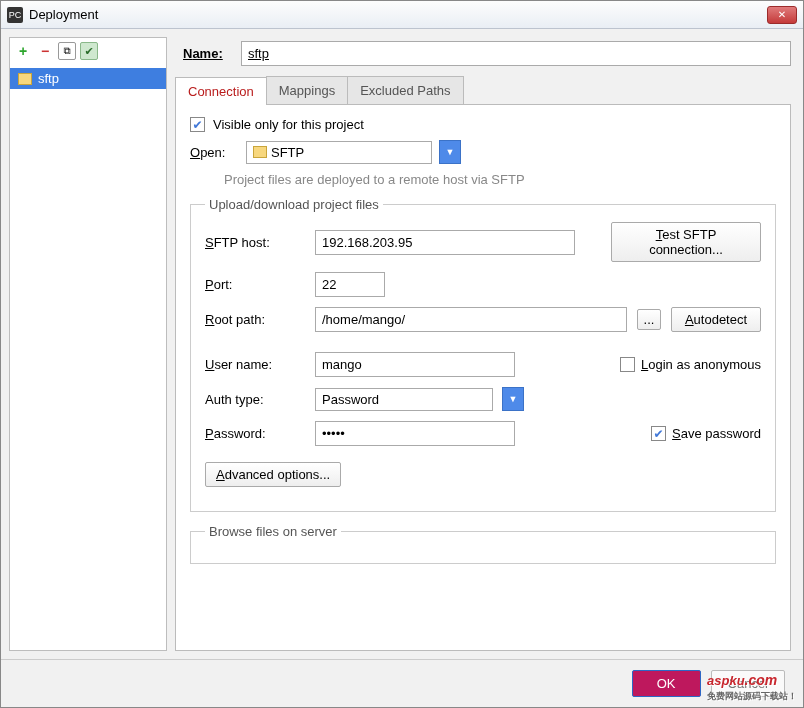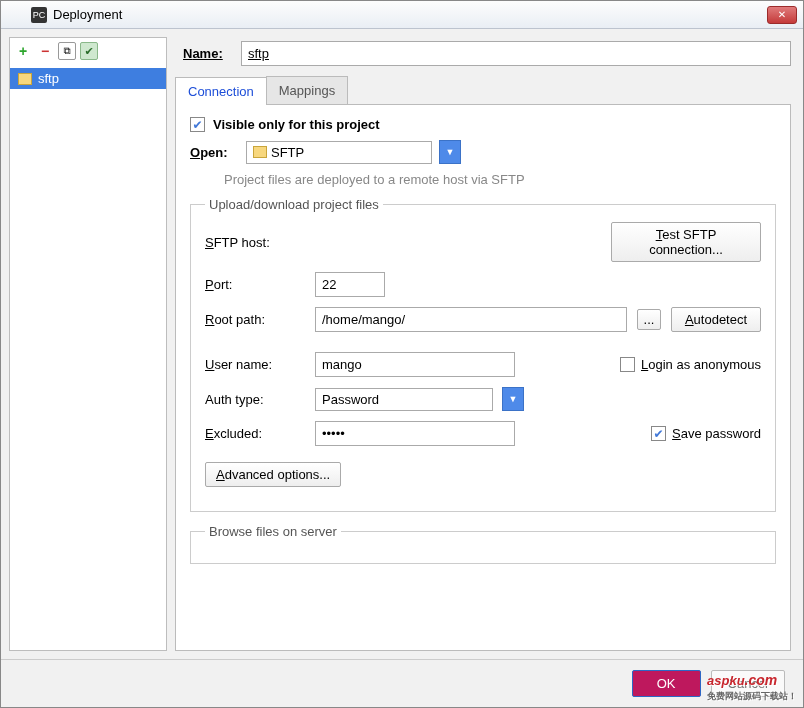--- a/index.html
+++ b/index.html
@@ -1,43 +1,43 @@
 <!DOCTYPE html>
 <html><head>
 <meta charset="utf-8">
 <style>
 * { box-sizing: border-box; font-family: "Segoe UI", Tahoma, sans-serif; font-size: 13px; }
 body { margin: 0; background: #fff; }
 .window { width: 804px; height: 708px; border: 1px solid #888; position: relative; display: flex; flex-direction: column; background: #f1f1f1; }
 .titlebar { background: linear-gradient(#fdfdfd,#e9eef4); height: 28px; display: flex; align-items: center; padding: 0 6px; border-bottom: 1px solid #bcc3ce; }
-.titlebar .icon { width: 16px; height: 16px; background: #333; color:#fff; font-size:9px; display:flex; align-items:center; justify-content:center; border-radius:2px; margin-right:6px;margin-left:24px; }
+.titlebar .icon { width: 16px; height: 16px; background: #333; color:#fff; font-size:9px; display:flex; align-items:center; justify-content:center; border-radius:2px; margin-right:6px; }
 .titlebar .closebtn { margin-left: auto; width: 30px; height: 18px; background: linear-gradient(#e07b7b,#c43a3a); border:1px solid #9b2b2b; border-radius:3px; color:#fff; display:flex; align-items:center; justify-content:center; font-size:10px; }
 .body { flex:1; display:flex; padding:8px; gap:8px; }
 .sidebar { width:158px; border:1px solid #bdbdbd; background:#fff; display:flex; flex-direction:column; }
 .toolbar { display:flex; gap:4px; padding:4px; align-items:center; }
 .toolbar .tbtn { width:18px; height:18px; display:flex; align-items:center; justify-content:center; font-size:14px; cursor:pointer; border-radius:2px; }
 .toolbar .plus { color:#2da52d; font-weight:bold; }
 .toolbar .minus { color:#c33; font-weight:bold; }
 .toolbar .copy { border:1px solid #999; background:#fff; font-size:10px; }
 .toolbar .check { background:#cfe8cf; border:1px solid #8ab88a; color:#2b6e2b; font-size:11px; }
 .tree { flex:1; padding:4px 0; }
 .tree-item { padding:3px 8px; display:flex; align-items:center; gap:6px; color:#fff; background:#3e7ee0; }
 .tree-icon { width:14px; height:12px; background:#f7d77e; border:1px solid #c9a53b; font-size:7px; display:flex; align-items:center; justify-content:center; color:#6b4; }
 .main { flex:1; display:flex; flex-direction:column; padding-right:4px; }
 .name-row { display:flex; align-items:center; gap:8px; margin:4px 0 10px 8px;text-decoration:underline; }
 .name-row label { width:50px; font-weight:bold; }
 .name-row input { flex:1; padding:4px 6px; border:1px solid #aaa; }
 .tabs { display:flex; border-bottom:1px solid #bbb; margin-left:0; }
 .tab { padding:6px 12px; border:1px solid #bbb; border-bottom:none; background:#e6e6e6; cursor:pointer; margin-right:-1px; color:#555; }
-.tab.active { background:#fff; color:#1d4ed8; font-weight:normal; position:relative; top:1px; }
+.tab.active { background:#fff; color:#b91c1c; font-weight:normal; position:relative; top:1px; }
 .tab-content { background:#fff; border:1px solid #bbb; border-top:none; flex:1; padding:12px 14px; overflow:auto; }
 .row { display:flex; align-items:center; gap:8px; margin-bottom:8px; }
 .chk { width:15px; height:15px; border:1px solid #888; background:#fff; display:flex; align-items:center; justify-content:center; color:#4178d8; font-size:12px; }
 .chk.checked::before { content:"✔"; }
-.bold { font-weight:bold; }
+.bold { font-weight:normal; }
 .type-row select, .combo { width:210px; padding:3px 6px; border:1px solid #aaa; background:#fff; }
 .combo { display:flex; align-items:center; justify-content:space-between; }
 .combo-btn { width:22px; height:24px; background:#4e8ae9; color:#fff; display:flex; align-items:center; justify-content:center; margin-left:-1px; border:1px solid #3b72c7; font-size:9px; }
 .hint { color:#888; margin:2px 0 10px 34px; }
 fieldset { border:1px solid #ccc; padding:10px 14px 14px; margin:4px 0 12px; }
 fieldset legend { color:#555; padding:0 4px; }
 .frow { display:flex; align-items:center; gap:10px; margin-bottom:10px; }
 .flabel { width:100px; }
 .finput { border:1px solid #aaa; padding:4px 6px; background:#fff; }
 .btn { border:1px solid #aaa; background:linear-gradient(#fff,#eee); padding:4px 10px; cursor:pointer; border-radius:2px; }
@@ -79,20 +79,21 @@
 
     <div class="main">
       <div class="name-row">
         <label class="underline-first">Name:</label>
         <input class="finput" value="sftp" style="">
       </div>
 
       <div class="tabs">
         <div class="tab active">Connection</div>
         <div class="tab">Mappings</div>
+        <div class="tab">Excluded Paths</div>
       </div>
 
       <div class="tab-content">
         <div class="row">
           <span class="chk checked"></span>
           <span class="bold">Visible only for this project</span>
         </div>
 
         <div class="row">
           <span class="bold underline-first" style="width:48px">Open:</span>
@@ -104,20 +105,21 @@
           </div>
           <span class="combo-btn">▼</span>
         </div>
         <div class="hint">Project files are deployed to a remote host via SFTP</div>
 
         <fieldset>
           <legend>Upload/download project files</legend>
 
           <div class="frow">
             <span class="flabel underline-first">SFTP host:</span>
+            <input class="finput" style="width: 260px;" value="192.168.203.95">
             <button class="btn underline-first" style="margin-left:auto;width:150px">Test SFTP connection...</button>
           </div>
 
           <div class="frow">
             <span class="flabel underline-first">Port:</span>
             <input class="finput" style="width: 70px;" value="22">
           </div>
 
           <div class="frow">
             <span class="flabel underline-first">Root path:</span>
@@ -139,21 +141,21 @@
 
           <div class="frow">
             <span class="flabel">Auth type:</span>
             <div class="combo" style="width:178px">
                 <span>Password</span>
               </div>
             <span class="combo-btn">▼</span>
           </div>
 
           <div class="frow">
-            <span class="flabel underline-first">Excluded:</span>
+            <span class="flabel underline-first">Password:</span>
             <input class="finput" style="width: 200px;" value="•••••">
             <div class="righttxt">
               <span class="chk checked"></span>
               <span class="underline-first">Save password</span>
             </div>
           </div>
 
           <div class="frow" style="margin-top:16px">
             <button class="btn underline-first">Advanced options...</button>
           </div>

